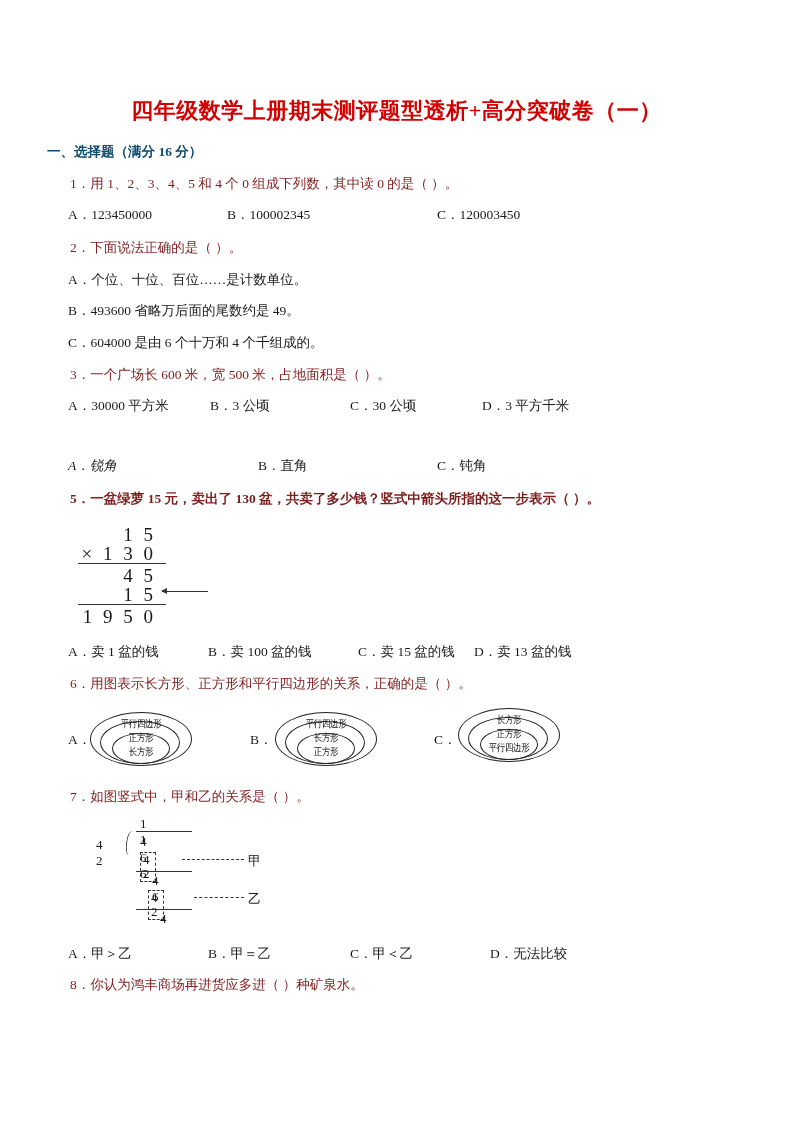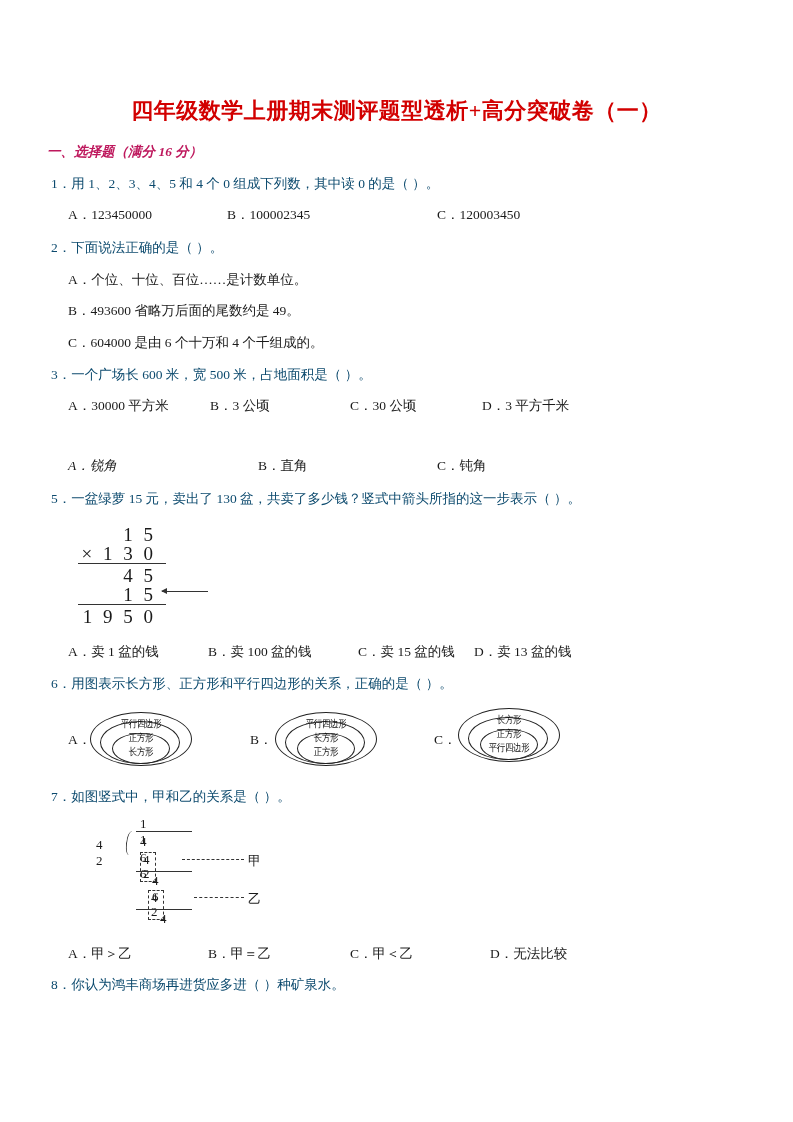--- a/index.html
+++ b/index.html
@@ -34,29 +34,28 @@
     letter-spacing: 0.5px;
     font-family: "Liberation Serif", "DejaVu Serif", serif;
     white-space: nowrap;
   }
   .section-head {
     position: absolute;
     left: 47px;
     top: 143px;
     font-size: 13.5px;
     font-weight: bold;
-    color: #be185d;
-    font-style: italic;
+    color: #0c4a6e;
   }
   .qline {
     position: absolute;
-    left: 51px;
+    left: 70px;
     font-size: 13.5px;
     line-height: 1.2;
-    color: #0c4a6e;
+    color: #7f1d1d;
     white-space: nowrap;
   }
   .opt {
     position: absolute;
     font-size: 13.5px;
     line-height: 1.2;
     color: #1a1a1a;
     white-space: nowrap;
   }
   
@@ -259,21 +258,21 @@
   <div class="qline" style="top:367px;">3．一个广场长 600 米，宽 500 米，占地面积是（      ）。</div>
   <div class="opt" style="left:68px; top:398px;">A．30000 平方米</div>
   <div class="opt" style="left:210px; top:398px;">B．3 公顷</div>
   <div class="opt" style="left:350px; top:398px;">C．30 公顷</div>
   <div class="opt" style="left:482px; top:398px;">D．3 平方千米</div>
 
   <div class="opt" style="left:68px; top:458px;font-style:italic;">A．锐角</div>
   <div class="opt" style="left:258px; top:458px;">B．直角</div>
   <div class="opt" style="left:437px; top:458px;">C．钝角</div>
 
-  <div class="qline" style="top:491px;">5．一盆绿萝 15 元，卖出了 130 盆，共卖了多少钱？竖式中箭头所指的这一步表示（      ）。</div>
+  <div class="qline" style="top:491px;font-weight:bold;">5．一盆绿萝 15 元，卖出了 130 盆，共卖了多少钱？竖式中箭头所指的这一步表示（      ）。</div>
 
   <div class="vmult">
     <div class="vm-row">
       <span class="vm-w">1 5</span>
     </div>
     <div class="vm-row">
       <span class="vm-w">× 1 3 0</span>
     </div>
     <div class="vm-bar"></div>
     <div class="vm-row">

